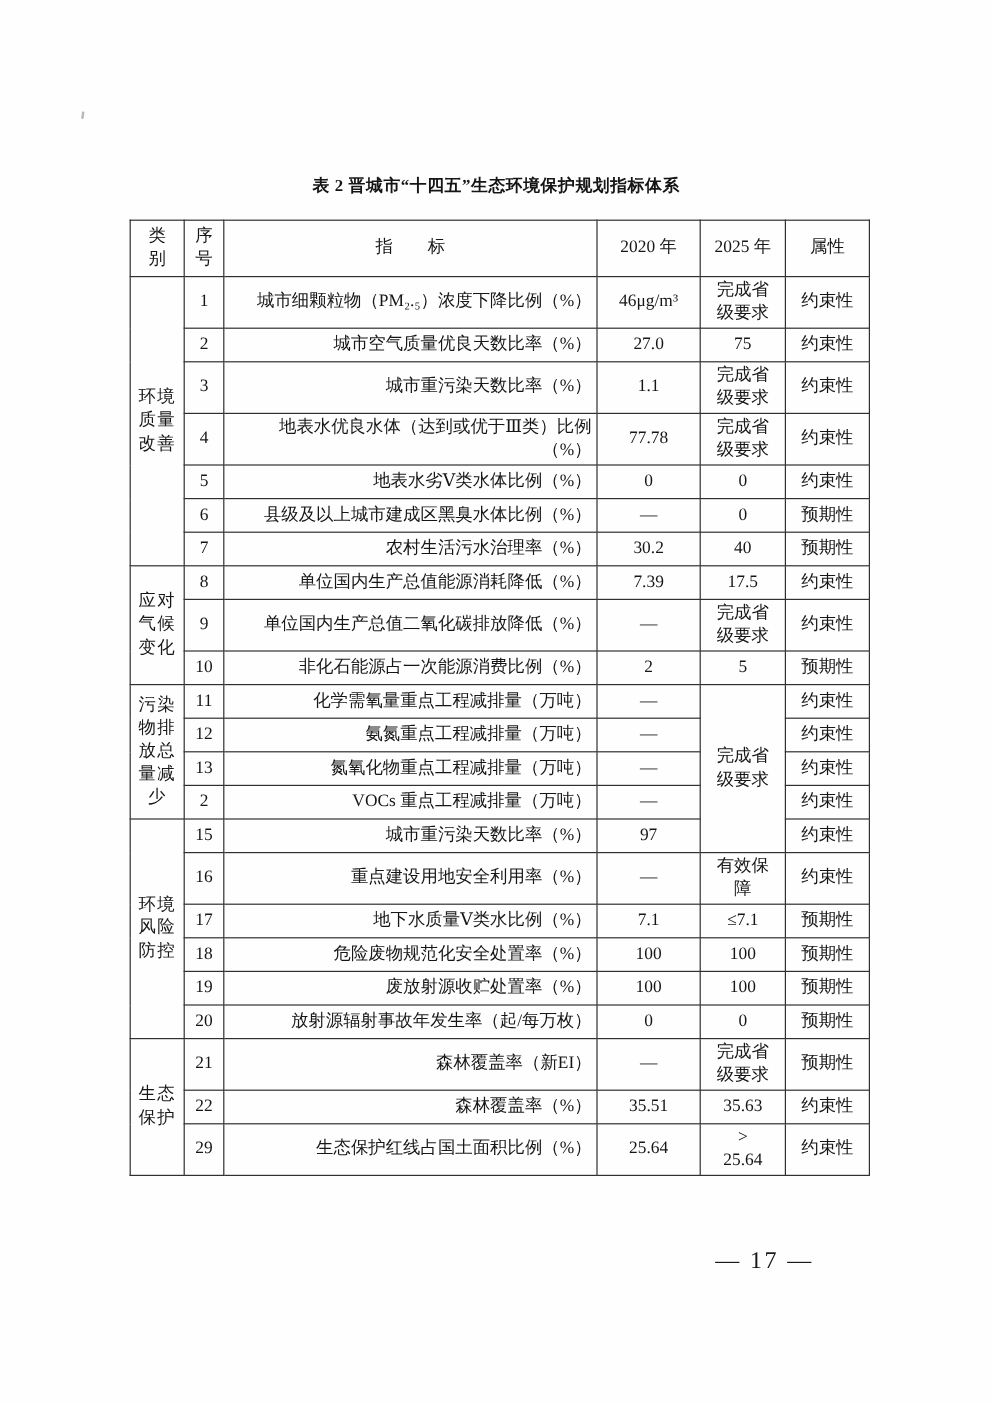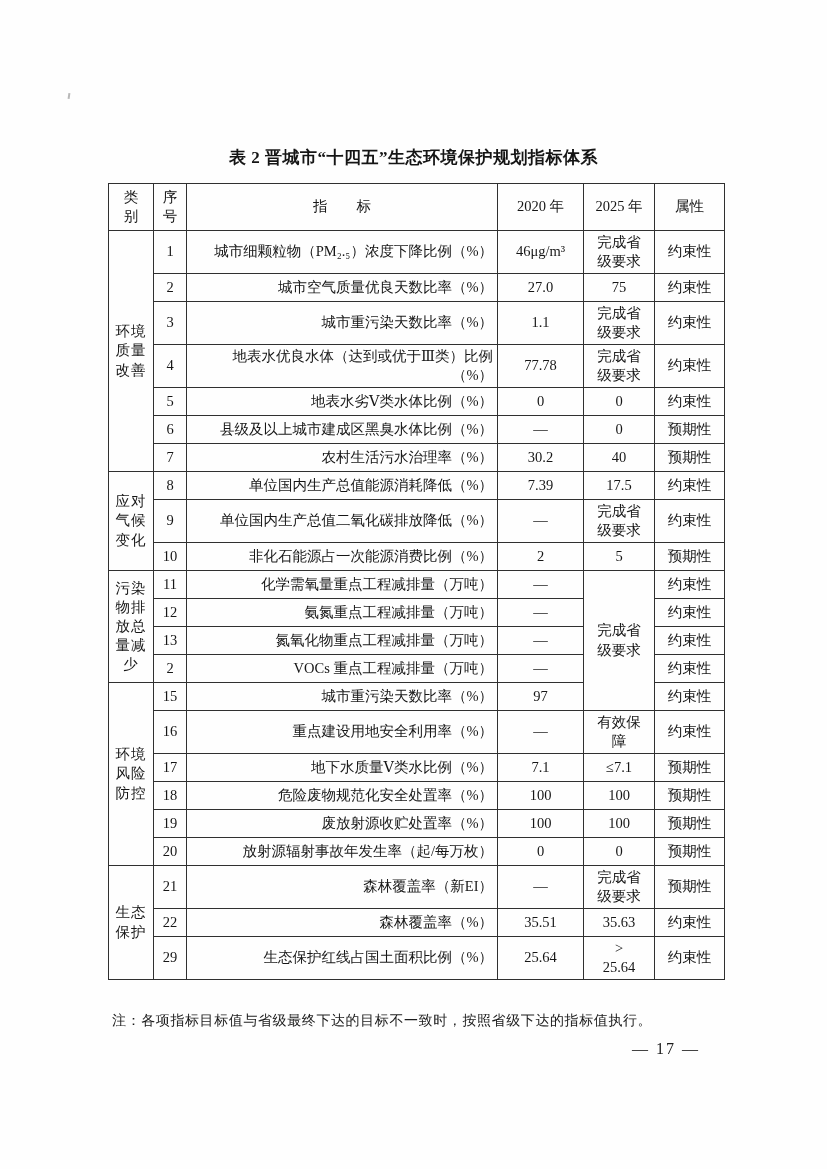--- a/index.html
+++ b/index.html
@@ -19,21 +19,21 @@
     background: #9a9a9a;
     opacity: 0.7;
     transform: rotate(8deg);
   }
   .doc-title {
     position: absolute;
     top: 146px; left: 0;
     width: 100%;
     margin: 0;
     text-align: center;
-    font-size: 17px;
+    font-size: 14px;
     font-weight: 700;
     letter-spacing: 0.5px;
     color: #151515;
   }
   table.indicator-table {
     position: absolute;
     top: 183px; left: 108px;
     width: 616px;
     border-collapse: collapse;
     table-layout: fixed;
@@ -66,22 +66,22 @@
     position: absolute;
     top: 1012px; left: 112px;
     width: 618px;
     margin: 0;
     font-size: 14px;
     letter-spacing: 0.6px;
     color: #1a1a1a;
   }
   .page-number {
     position: absolute;
-    top: 1040px; left: 632px;
-    font-size: 16px;
+    top: 1040px; left: 596px;
+    font-size: 20px;
     letter-spacing: 2px;
     color: #1a1a1a;
   }
 </style>
 </head>
 <body>
 
 <div class="page">
   <div class="scan-speck"></div>
 
@@ -286,15 +286,14 @@
         <td>29</td>
         <td class="ind">生态保护红线占国土面积比例（%）</td>
         <td>25.64</td>
         <td class="pre">&gt;
 25.64</td>
         <td>约束性</td>
       </tr>
     </tbody>
   </table>
 
-  <p class="footnote">注：各项指标目标值与省级最终下达的目标不一致时，按照省级下达的指标值执行。</p>
   <div class="page-number">— 17 —</div>
 </div>
 
 </body></html>

